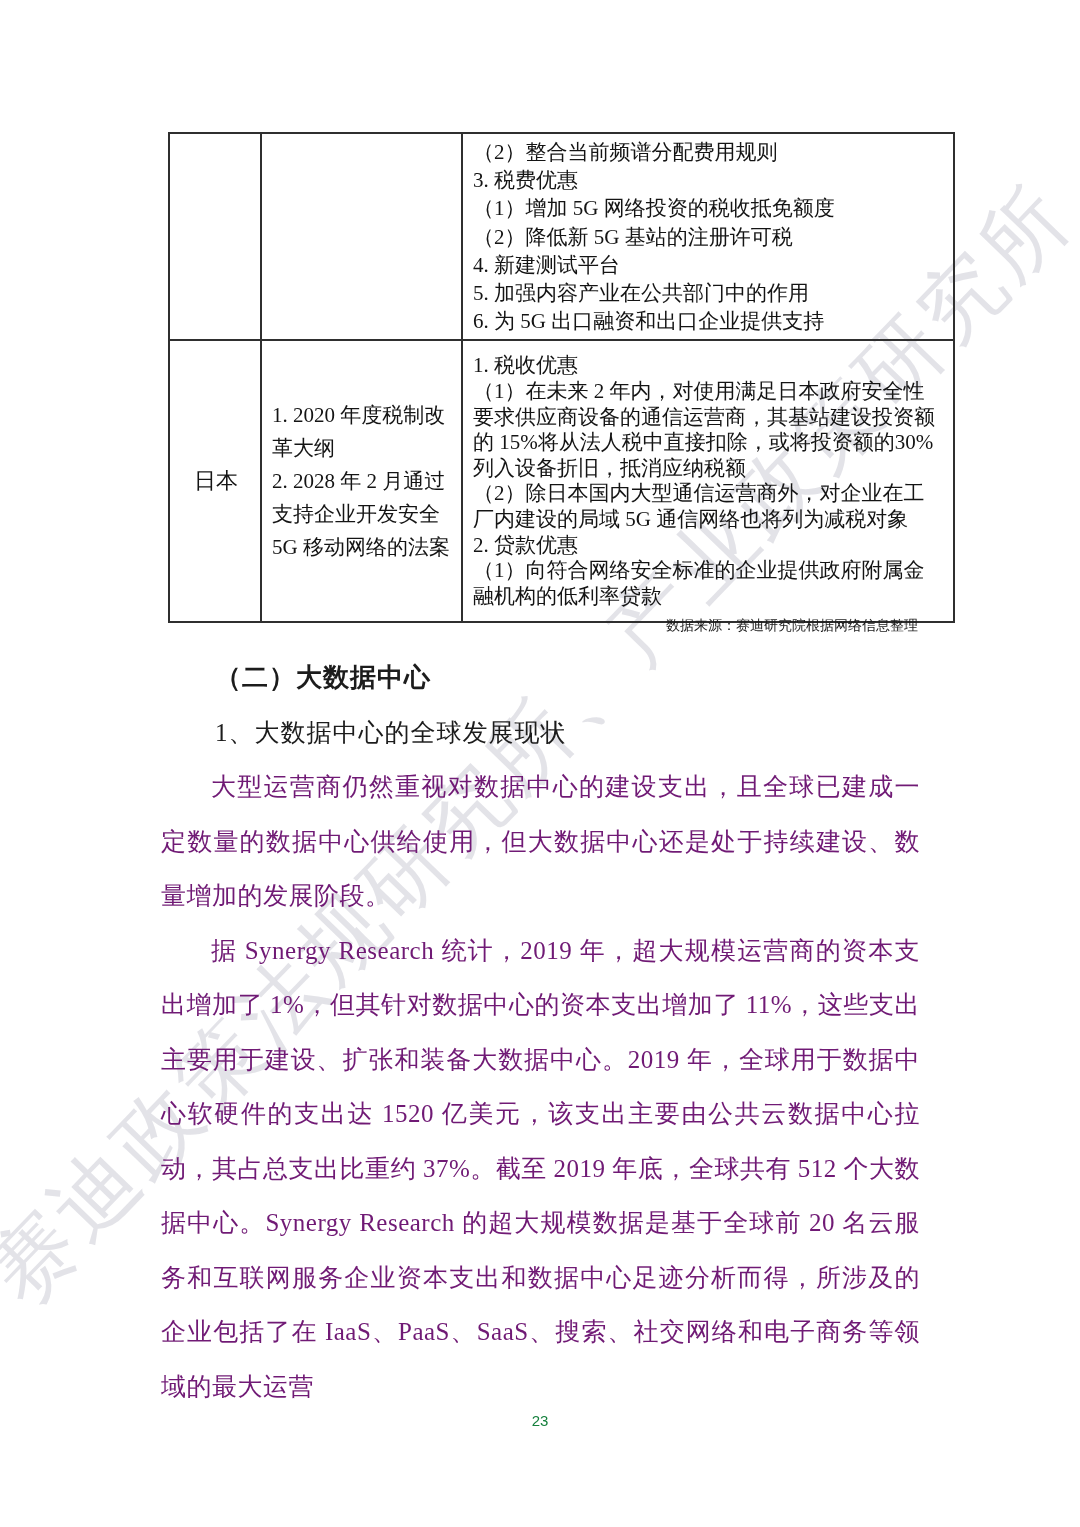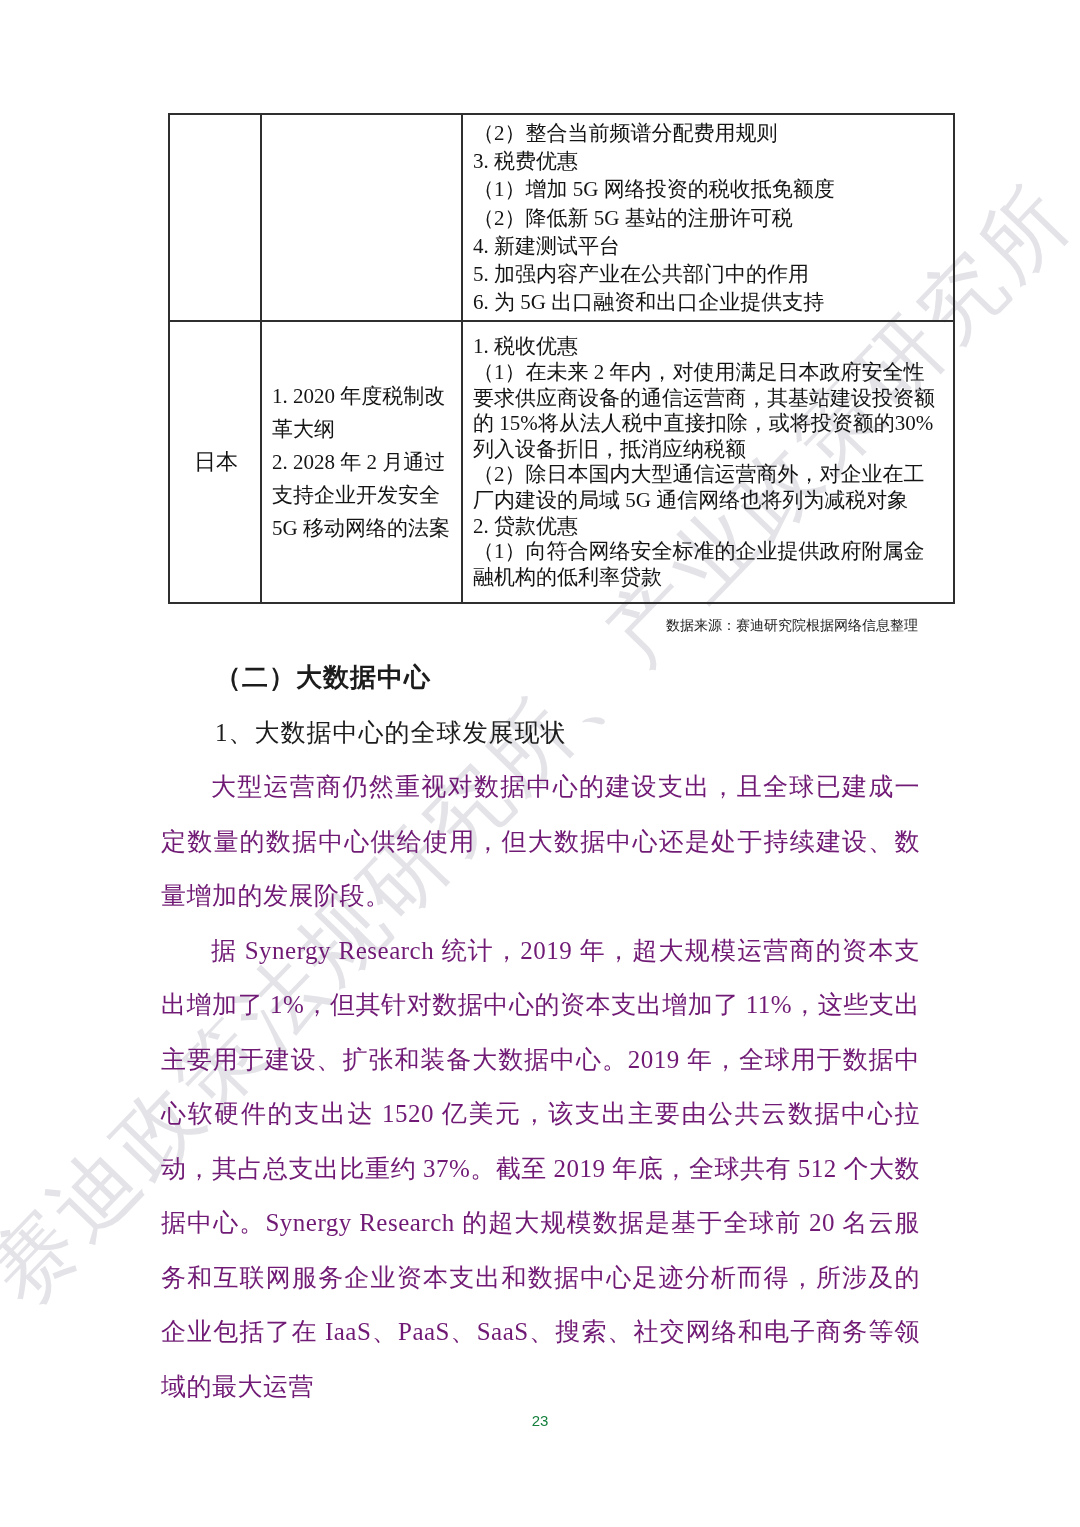--- a/index.html
+++ b/index.html
@@ -22,21 +22,21 @@
     font-size:84px;
     letter-spacing:5px;
     color:rgba(176,176,190,0.35);
     z-index:0;
     pointer-events:none;
     user-select:none;
   }
   
   .policy-table {
     position:absolute;
-    left:168px; top:113px;
+    left:168px; top:132px;
     width:725px;
     border-collapse:collapse;
     table-layout:fixed;
     z-index:1;
     font-size:21px;
   }
   .policy-table td {
     border:2px solid #2f2f2f;
     padding:4px 8px 4px 10px;
     overflow:hidden;

